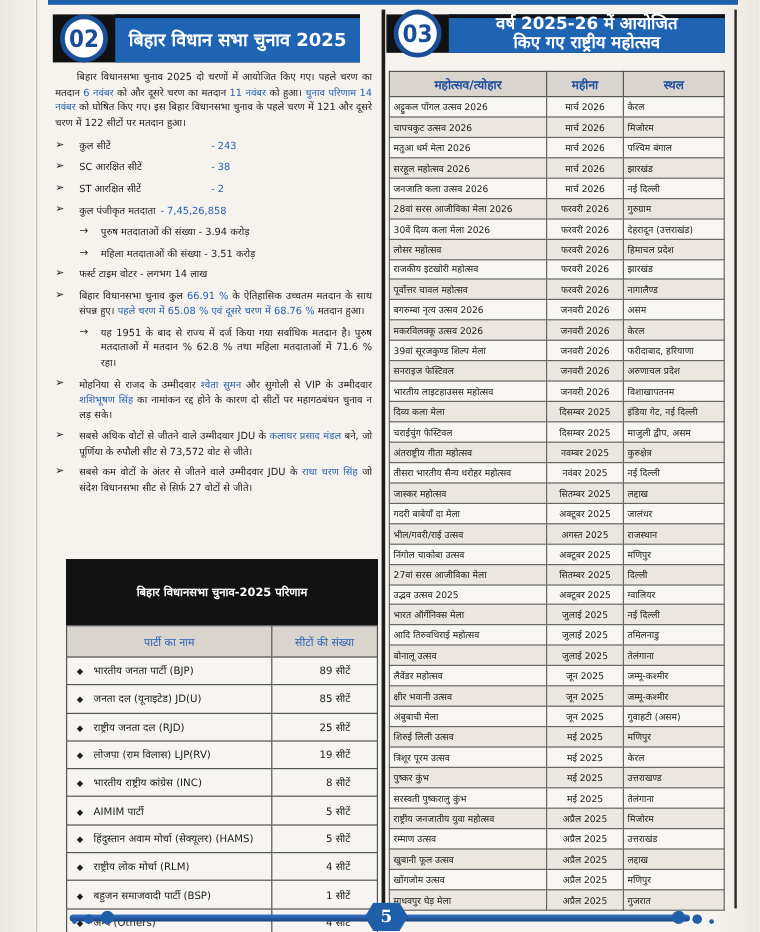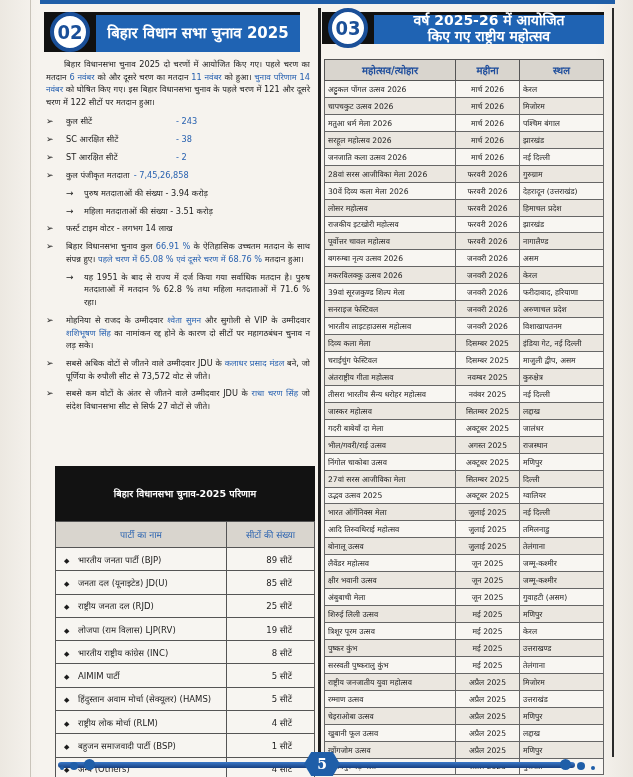--- a/index.html
+++ b/index.html
@@ -398,25 +398,20 @@
           <td>राष्ट्रीय जनजातीय युवा महोत्सव</td>
           <td class="month">अप्रैल 2025</td>
           <td class="place">मिजोरम</td>
         </tr>
         <tr>
           <td>रम्माण उत्सव</td>
           <td class="month">अप्रैल 2025</td>
           <td class="place">उत्तराखंड</td>
         </tr>
         <tr>
-          <td>चेइराओबा उत्सव</td>
-          <td class="month">अप्रैल 2025</td>
-          <td class="place">मणिपुर</td>
-        </tr>
-        <tr>
           <td>खुबानी फूल उत्सव</td>
           <td class="month">अप्रैल 2025</td>
           <td class="place">लद्दाख</td>
         </tr>
         <tr>
           <td>खोंगजोम उत्सव</td>
           <td class="month">अप्रैल 2025</td>
           <td class="place">मणिपुर</td>
         </tr>
         <tr>

